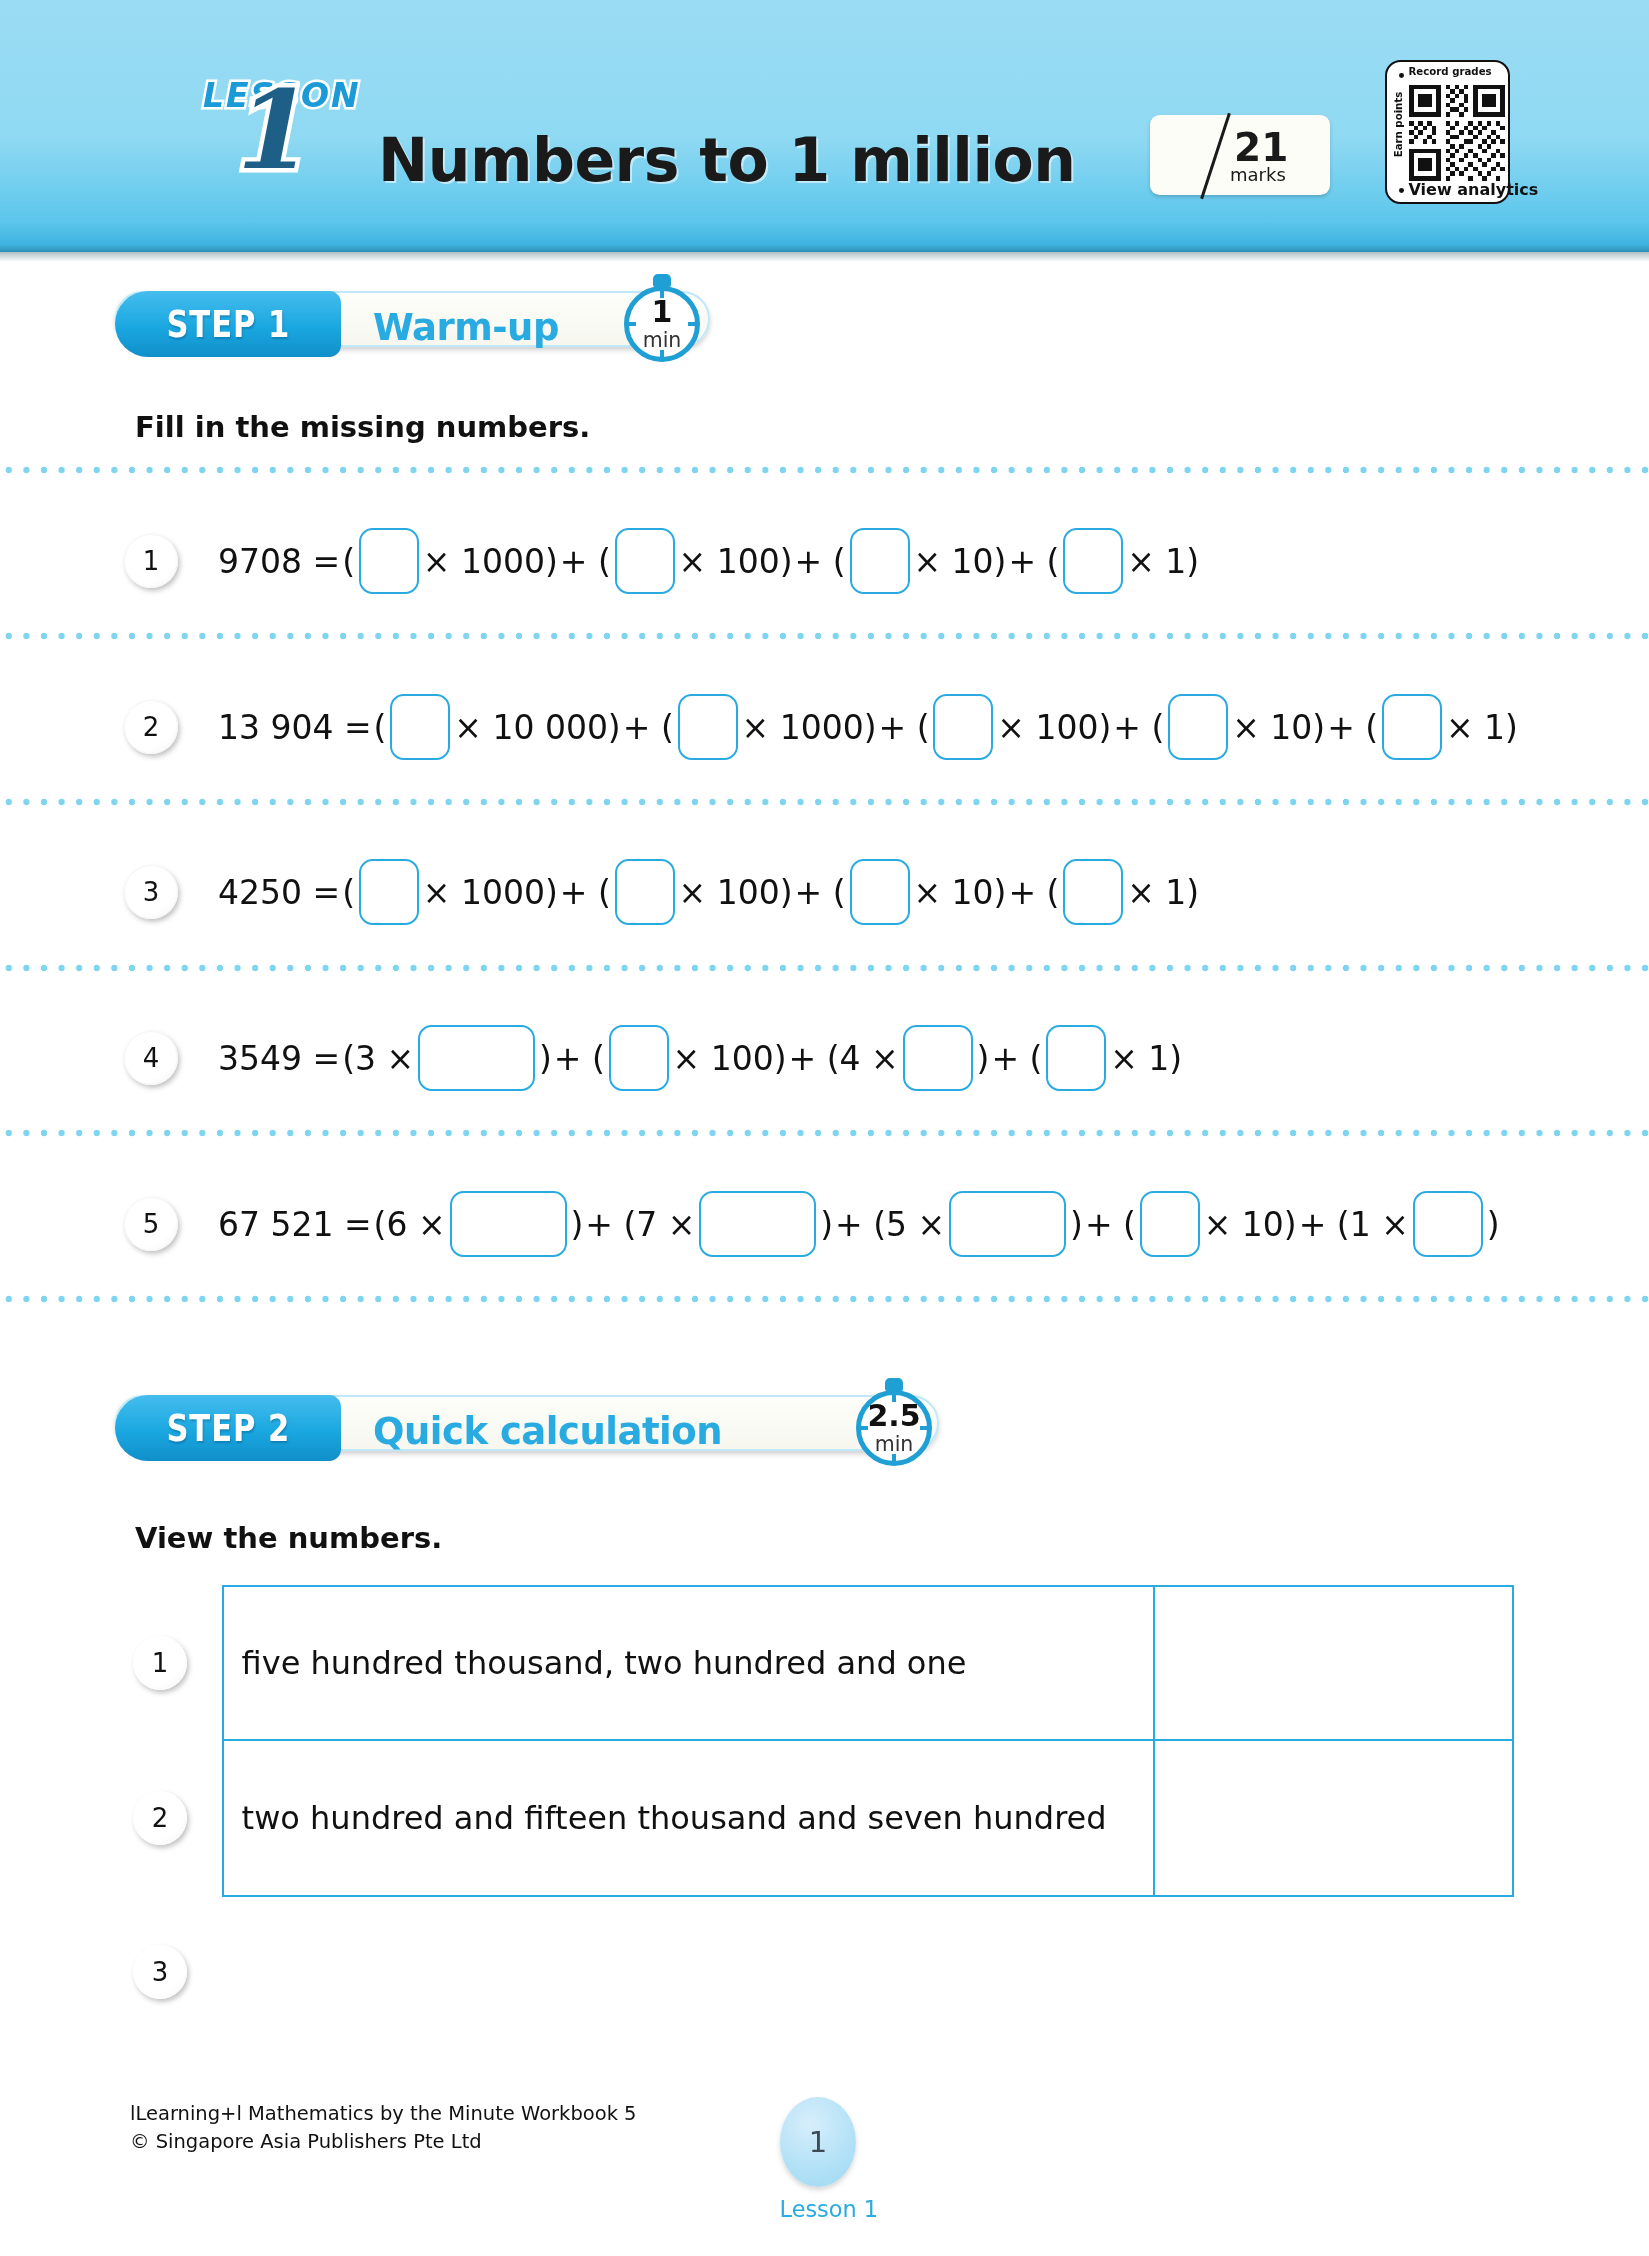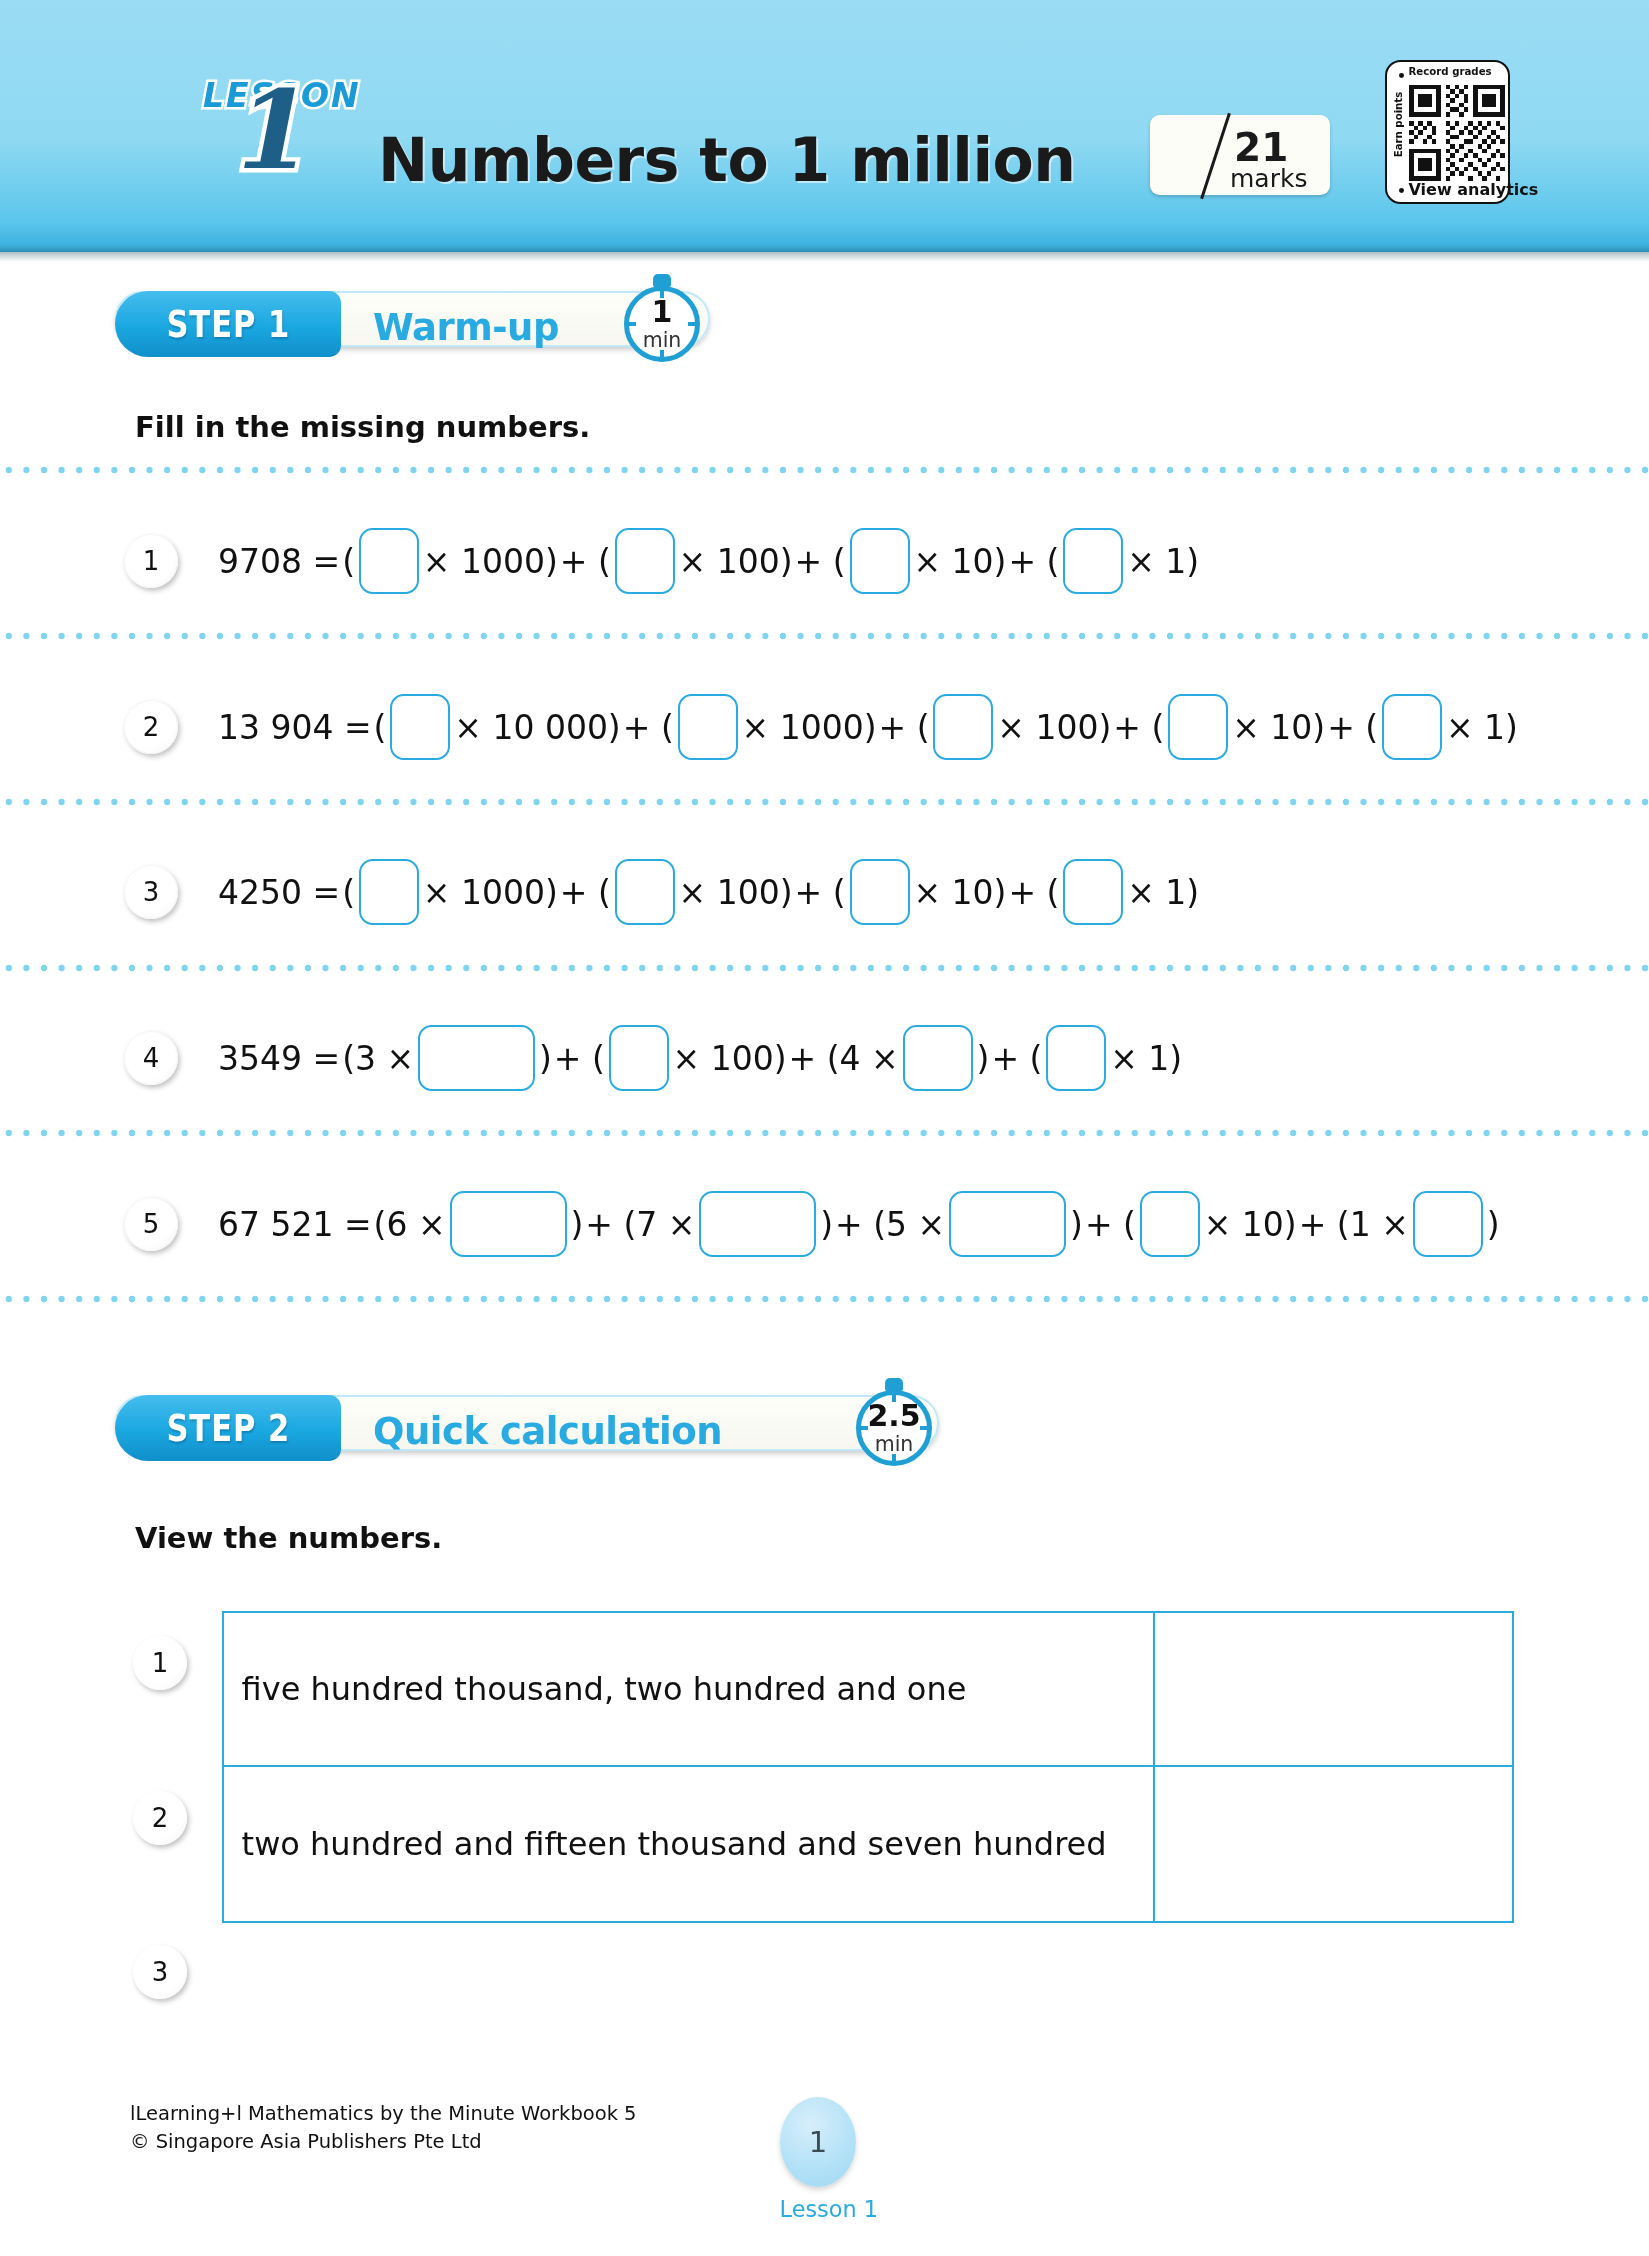--- a/index.html
+++ b/index.html
@@ -85,21 +85,21 @@
     position: absolute;
     left: 84px; top: 9.8px;
     font-size: 39px;
     font-weight: 700;
     color: #1a1a1a;
     font-family: "DejaVu Sans", sans-serif;
   }
   .marks-caption {
     position: absolute;
     left: 80px; top: 49px;
-    font-size: 25px;
+    font-size: 18px;
     color: #1a1a1a;
     font-family: "DejaVu Sans", sans-serif;
   }
   
   .qr-badge {
     position: absolute;
     left: 1385px; top: 60px;
     width: 125px; height: 144px;
     background: #ffffff;
     border: 2.9px solid #111;
@@ -295,21 +295,20 @@
   .ansbox.w-sm { width: 60px; height: 66px; }
   .ansbox.w-md { width: 70px; height: 66px; }
   .ansbox.w-lg { width: 117px; height: 66px; }
 
   
   .wtable {
     position: absolute;
     border: 2.9px solid #29abe2;
     box-sizing: border-box;
     background: #ffffff;
-    margin-top: 26px;
   }
   .wrow {
     display: flex;
     box-sizing: border-box;
     border-bottom: 2.9px solid #29abe2;
   }
   .wrow:last-child { border-bottom: none; }
   .wcell-text {
     flex: 0 0 931px;
     border-right: 2.9px solid #29abe2;

